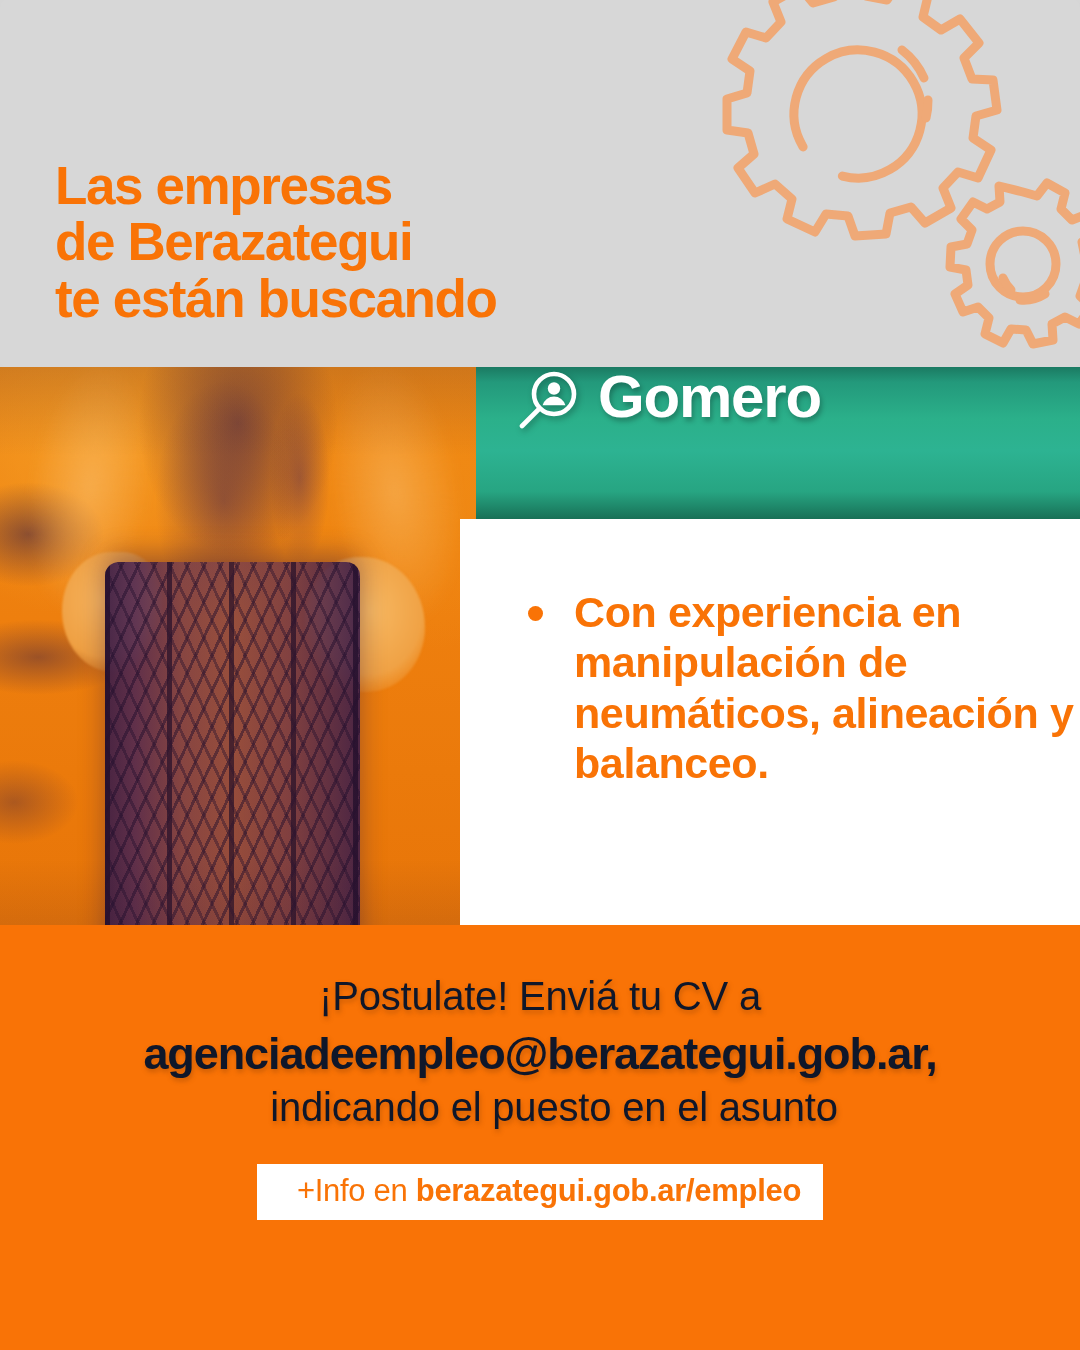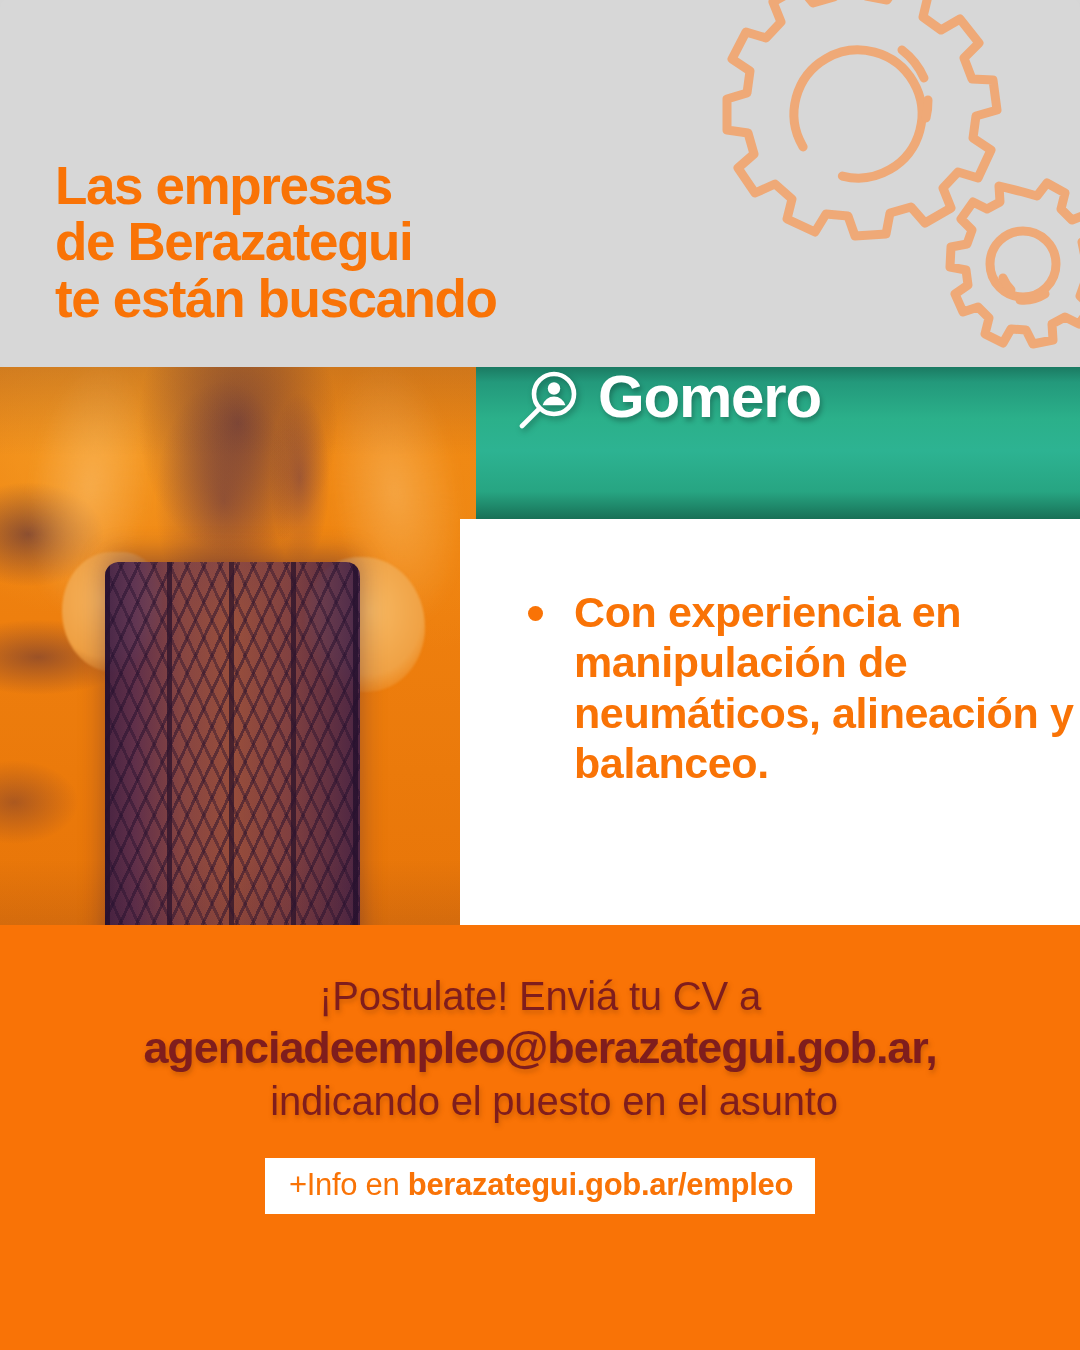--- a/index.html
+++ b/index.html
@@ -228,49 +228,49 @@
   .cta {
     position: absolute;
     left: 0;
     top: 925px;
     width: 1080px;
     height: 425px;
     background: #f97306;
     text-align: center;
   }
   .cta-line {
-    color: #7f1d1d;
+    color: #0f172a;
     line-height: 1.16;
     text-shadow: 1px 3px 5px rgba(120,52,0,0.35);
   }
   .cta-l1 {
     font-size: 40px;
     font-weight: 400;
     letter-spacing: -0.2px;
     padding-top: 48px;
   }
   .cta-l2 {
     font-size: 45px;
     font-weight: 900;
     letter-spacing: -1.1px;
-    margin-top: 3px;
+    margin-top: 9px;
   }
   .cta-l3 {
     font-size: 40px;
     font-weight: 400;
     letter-spacing: -0.2px;
     margin-top: 3px;
     padding-left: 28px;
   }
   .info-badge {
     display: inline-block;
     margin-top: 34px;
     background: #ffffff;
     color: #f97306;
-    padding: 9px 22px 11px 24px;
+    padding: 9px 22px 11px 40px;
     font-size: 31px;
     letter-spacing: -0.3px;
     white-space: nowrap;
   }
   .info-badge .light { font-weight: 400; }
   .info-badge .heavy { font-weight: 900; }
 </style>
 </head>
 <body>
 

